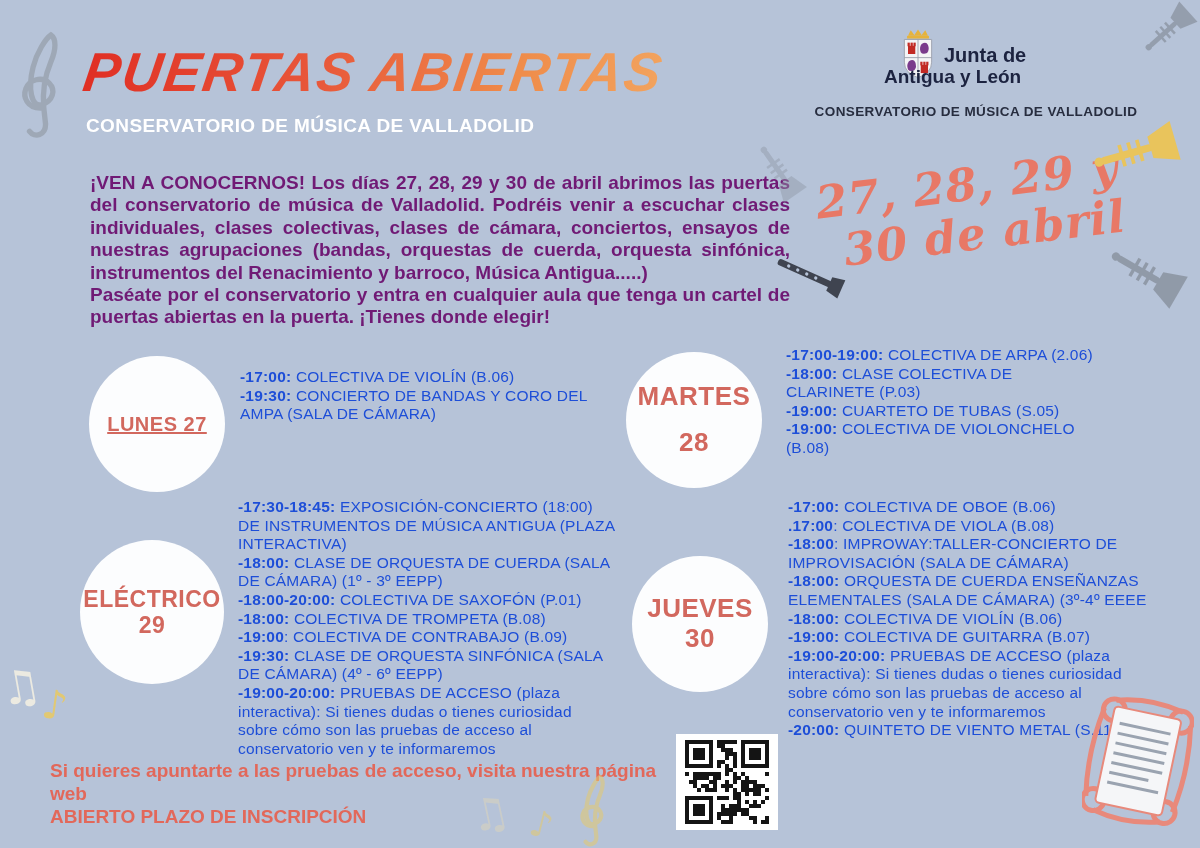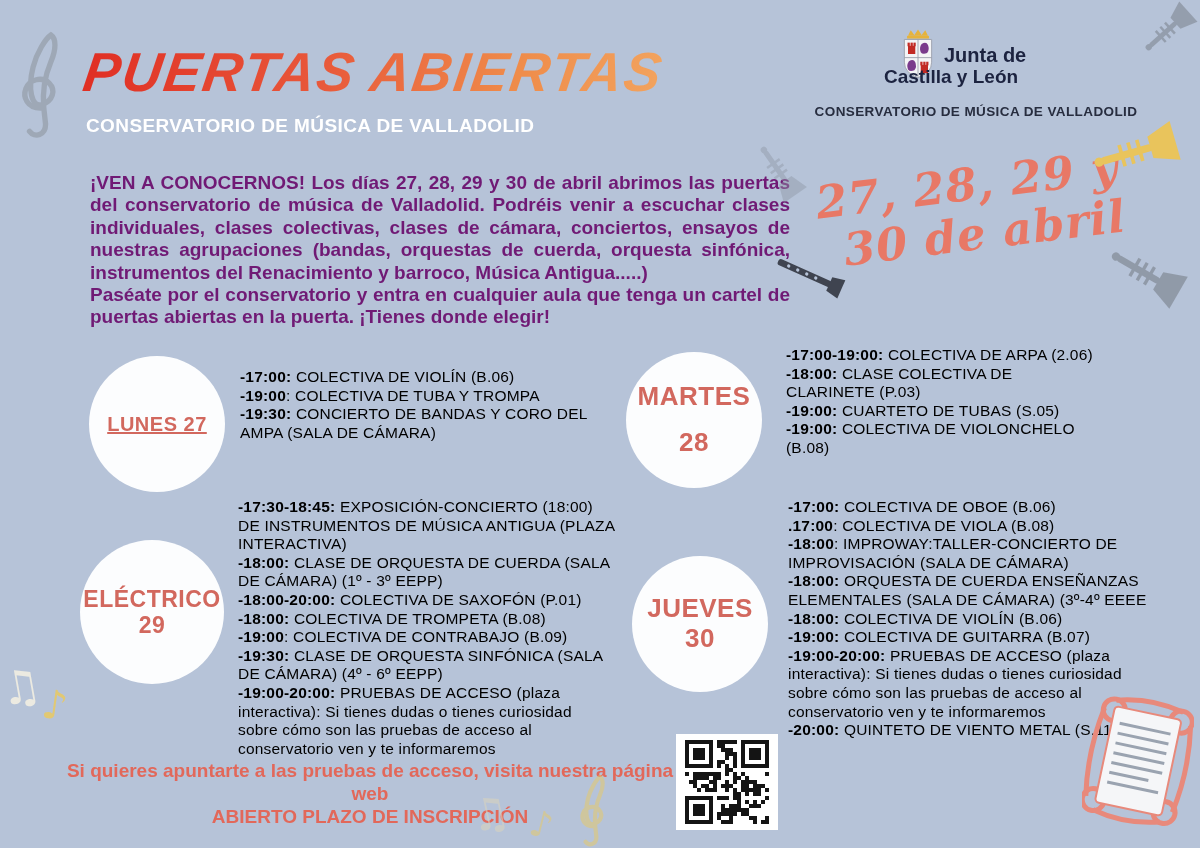--- a/index.html
+++ b/index.html
@@ -52,33 +52,33 @@
     position:absolute;background:#fcfdfe;border-radius:50%;
     display:flex;flex-direction:column;align-items:center;justify-content:center;
     color:#d2685e;font-weight:800;text-align:center;letter-spacing:0.5px;line-height:1.15;
   }
   #c-lunes{left:89px;top:356px;width:136px;height:136px;font-size:20px;text-decoration:underline;}
   #c-martes{left:626px;top:352px;width:136px;height:136px;font-size:26px;gap:16px;}
   #c-miercoles{left:80px;top:540px;width:144px;height:144px;font-size:23px;}
   #c-jueves{left:632px;top:556px;width:136px;height:136px;font-size:26px;}
 
   .schedule{
-    position:absolute;font-size:15.5px;color:#000000;line-height:1.2;
+    position:absolute;font-size:15.5px;color:#1d4ed8;line-height:1.2;
     font-weight:500;letter-spacing:0.2px;
   }
   .schedule .ev{display:block;}
   .schedule .ev b{font-weight:800;}
   #s-lunes{left:240px;top:368px;width:352px;}
   #s-martes{left:786px;top:346px;width:316px;}
   #s-miercoles{left:238px;top:498px;width:378px;}
   #s-jueves{left:788px;top:498px;width:372px;}
 
   
   .footer-text{
-    position:absolute;left:50px;top:760px;width:640px;text-align:center;
+    position:absolute;left:50px;top:760px;width:640px;
     font-size:19px;font-weight:700;color:#e2685a;line-height:1.2;
   }
   .qr{
     position:absolute;left:676px;top:734px;width:84px;height:84px;
     background:#ffffff;padding:6px 9px;
   }
 
   
   .deco{position:absolute;pointer-events:none;}
   .note-glyph{font-family:"DejaVu Sans",sans-serif;position:absolute;pointer-events:none;}
@@ -107,21 +107,21 @@
       <rect x="13.8" y="16.5" width="2.5" height="4" fill="#c22a24"></rect>
       <rect x="17" y="16.5" width="2.5" height="4" fill="#c22a24"></rect>
       <path d="M26 18 q5 -3 7 1 q2 5 -1 9 q-5 2 -7 -1 q-2 -5 1 -9 Z" fill="#7a3a8c"></path>
       <path d="M12 37 q5 -3 7 1 q2 5 -1 9 q-5 2 -7 -1 q-2 -5 1 -9 Z" fill="#7a3a8c"></path>
       <rect x="25" y="41" width="8" height="9" fill="#c22a24"></rect>
       <rect x="24.5" y="37.5" width="2.5" height="4" fill="#c22a24"></rect>
       <rect x="27.8" y="37.5" width="2.5" height="4" fill="#c22a24"></rect>
       <rect x="31" y="37.5" width="2.5" height="4" fill="#c22a24"></rect>
     </svg>
     <span class="logo-l1">Junta de</span>
-    <span class="logo-l2">Castilla y León</span>
+    <span class="logo-l2">Antigua y León</span>
   </div>
   <div class="org-right">CONSERVATORIO DE MÚSICA DE VALLADOLID</div>
 
   <div class="date-script">
     <span class="l1">27, 28, 29 y</span>
     <span class="l2">30 de abril</span>
   </div>
 
   <div class="intro">
     <p>¡VEN A CONOCERNOS! Los días 27, 28, 29 y 30 de abril abrimos las puertas del conservatorio de música de Valladolid. Podréis venir a escuchar clases individuales, clases colectivas, clases de cámara, conciertos, ensayos de nuestras agrupaciones (bandas, orquestas de cuerda, orquesta sinfónica, instrumentos del Renacimiento y barroco, Música Antigua.....)</p>
@@ -140,21 +140,20 @@
     <span>ELÉCTRICO</span>
     <span>29</span>
   </div>
   <div class="day-circle" id="c-jueves">
     <span>JUEVES</span>
     <span>30</span>
   </div>
 
   <div class="schedule" id="s-lunes">
       <span class="ev"><b>-17:00:</b><span> COLECTIVA DE VIOLÍN (B.06)</span></span>
-      <span class="ev"><b>-19:00</b><span>: COLECTIVA DE TUBA Y TROMPA</span></span>
       <span class="ev"><b>-19:30:</b><span> CONCIERTO DE BANDAS Y CORO DEL AMPA (SALA DE CÁMARA)</span></span>
     </div>
   <div class="schedule" id="s-martes">
       <span class="ev"><b>-17:00-19:00:</b><span> COLECTIVA DE ARPA (2.06)</span></span>
       <span class="ev"><b>-18:00:</b><span> CLASE COLECTIVA DE CLARINETE (P.03)</span></span>
       <span class="ev"><b>-19:00:</b><span> CUARTETO DE TUBAS (S.05)</span></span>
       <span class="ev"><b>-19:00:</b><span> COLECTIVA DE VIOLONCHELO (B.08)</span></span>
     </div>
   <div class="schedule" id="s-miercoles">
       <span class="ev"><b>-17:30-18:45:</b><span> EXPOSICIÓN-CONCIERTO (18:00) DE INSTRUMENTOS DE MÚSICA ANTIGUA (PLAZA INTERACTIVA)</span></span>

